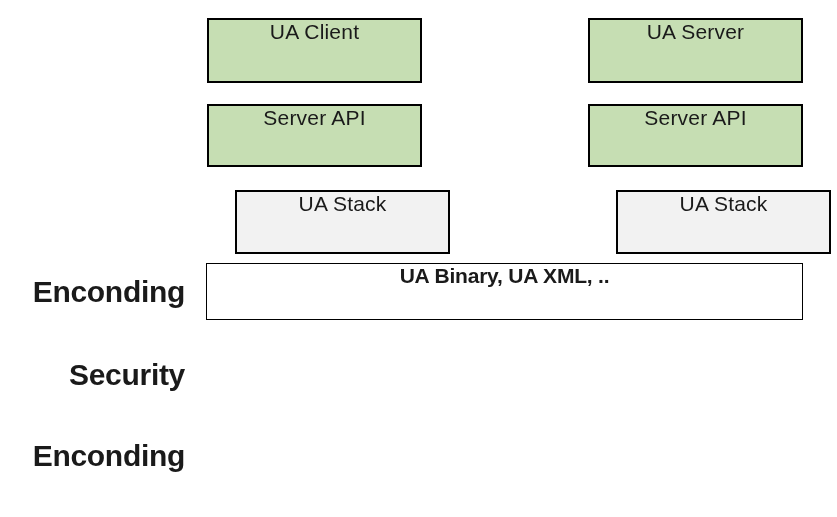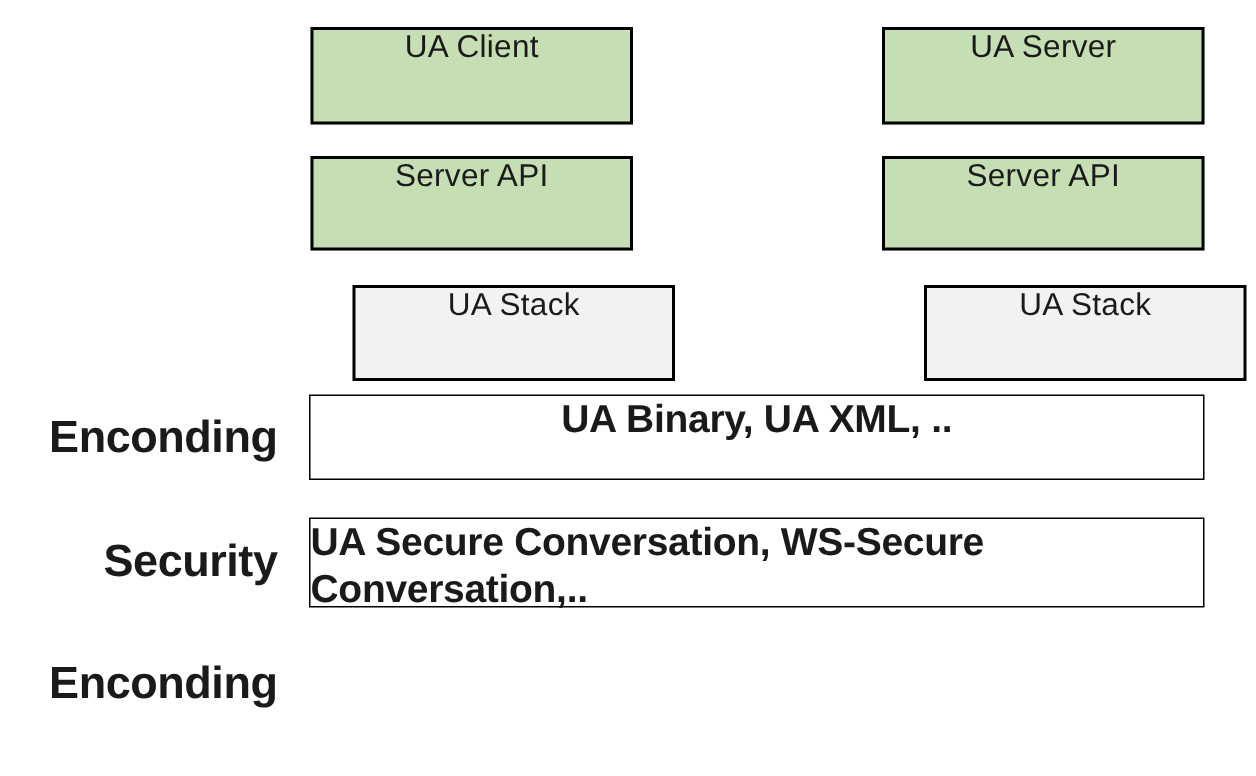--- a/index.html
+++ b/index.html
@@ -24,21 +24,21 @@
     color: #1a1a1a;
     font-size: 21px;
     letter-spacing: 0.2px;
   }
   .green { background: #c6deb3; }
   .gray  { background: #f2f2f2; margin-left: 28px; }
   .wide {
     border-width: 1.5px;
     background: #ffffff;
     font-weight: bold;
-    font-size: 26px;
+    font-size: 21px;
     letter-spacing: -0.2px;
   }
   .layer-label {
     position: absolute;
     display: flex;
     align-items: center;
     justify-content: flex-end;
     font-weight: bold;
     font-size: 30px;
     color: #1a1a1a;
@@ -82,19 +82,16 @@
   <div class="box gray s-col row3">
     <span>UA Stack</span>
   </div>
 
   <div class="layer-label label-pos lrow1">Enconding</div>
   <div class="box wide wide-pos lrow1">
     <span>UA Binary, UA XML, ..</span>
   </div>
 
   <div class="layer-label label-pos lrow2">Security</div>
-  <div class="box wide wide-pos lrow2">
-    <span>UA Secure Conversation, WS-Secure Conversation,..</span>
-  </div>
 
   <div class="layer-label label-pos lrow3">Enconding</div>
 
 </div>
 
 </body></html>

